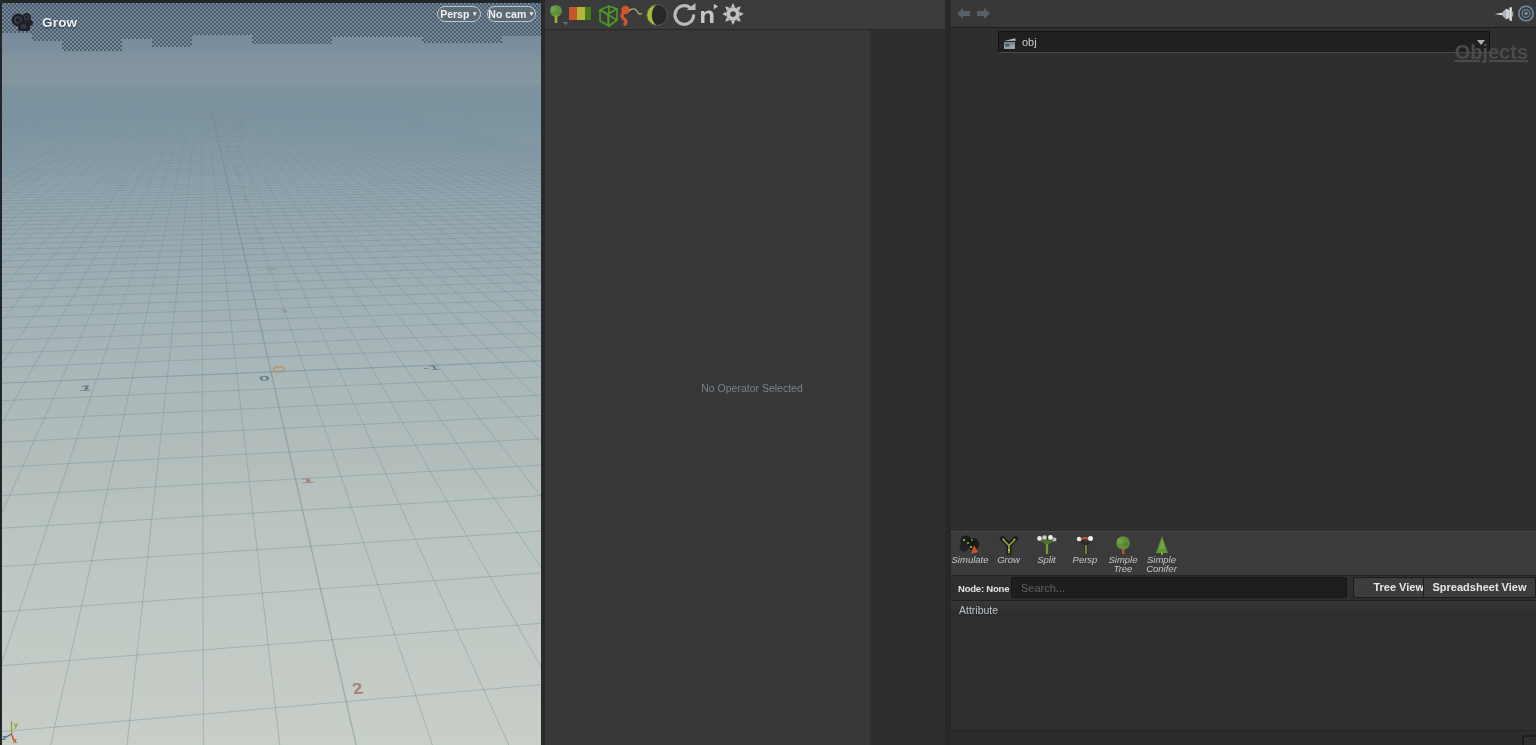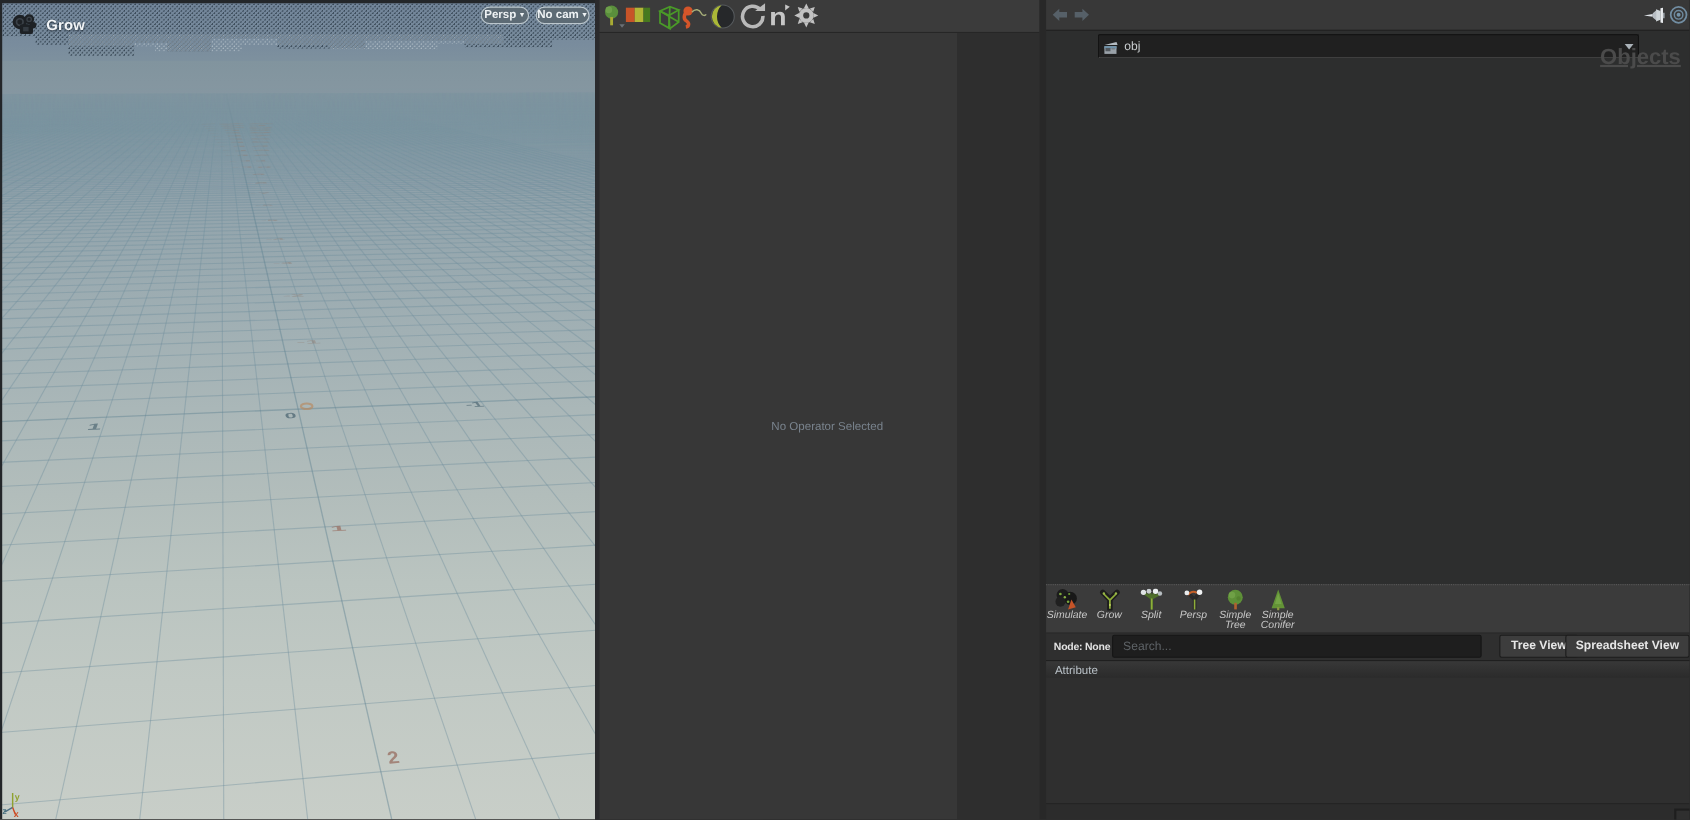--- a/index.html
+++ b/index.html
@@ -68,21 +68,21 @@
 .shitem { position:absolute; top:3px; width:40px; text-align:center; color:#c6c6c6; font-size:9.5px; }
 .shitem svg { display:block; margin:0 auto 1px auto; }
 .shitem .lb { line-height:8.5px;font-style:italic; }
 #noderow { position:absolute; left:0; top:576px; width:585px; height:24px; background:#2f2f2f; }
 #nodenone { position:absolute; left:7px; top:7px; font-size:9.5px; font-weight:bold; letter-spacing:-0.2px; color:#e4e4e4;text-align:right; }
 #search { position:absolute; left:60px; top:1px; width:336px; height:21px; background:#1e1e1e;
   border:1px solid #161616; border-radius:2px; }
 #search span { position:absolute; left:9px; top:4px; font-size:11px; color:#5e6367; }
 .btn { position:absolute; top:1px; height:21px; background:#3d3d3d; border:1px solid #1c1c1c;
   border-radius:2px; color:#e6e6e6; font-size:11px; font-weight:bold; text-align:center; line-height:19px; }
-#btn-tree { left:412px; width:72px; }
+#btn-tree { left:402px; width:72px;text-align:right; }
 #btn-sheet { left:472px; width:113px; }
 #attrbar { position:absolute; left:0; top:600px; width:585px; height:16px;
   background:linear-gradient(to bottom,#383838,#2b2b2b); border-top:1px solid #1f1f1f; }
 #attrbar span { position:absolute; left:8px; top:3px; font-size:10.5px; color:#b9c1c7; }
 #attrcontent { position:absolute; left:0; top:616px; width:585px; height:114px; background:#2f2f2f; }
 #rbottom { position:absolute; left:0; top:730px; width:585px; height:15px; background:#2c2c2c;
   border-top:1px solid #242424; }
 #grip { position:absolute; right:-2px; top:4px; width:16px; height:14px; border:2px solid #1e1e1e; background:#2f2f2f; }
 .dots { background-image: radial-gradient(circle 0.6px at 0.5px 0.5px, rgba(255,255,255,0.05) 60%, transparent 62%);
   background-size:5px 5px; }

